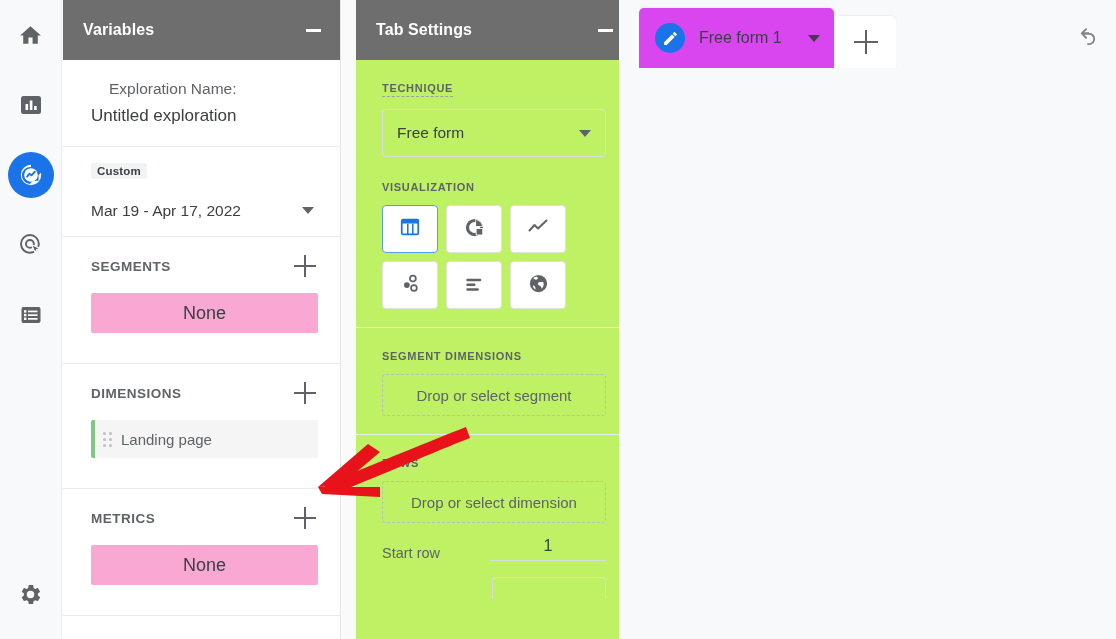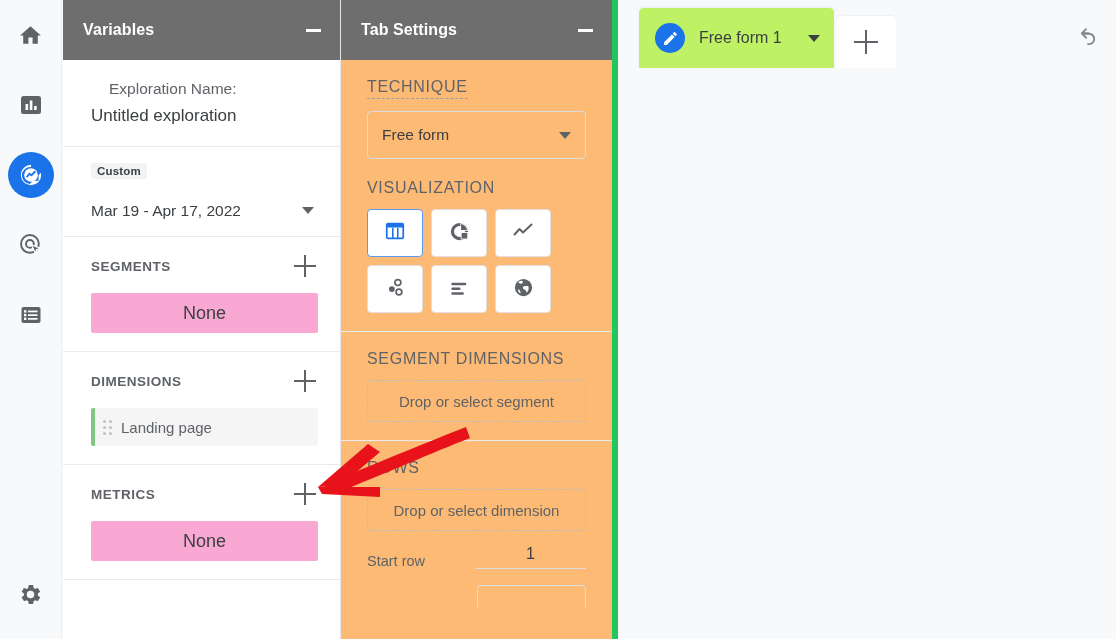--- a/index.html
+++ b/index.html
@@ -99,21 +99,21 @@
   .caret {
     position: absolute; right: 26px; bottom: 22px;
     width: 0; height: 0;
     border-left: 6px solid transparent;
     border-right: 6px solid transparent;
     border-top: 7px solid #5f6368;
     cursor: pointer;
   }
 
   .list-section {
-    padding: 16px 22px 18px 28px;
+    padding: 16px 22px 30px 28px;
     border-bottom: 1px solid #e8eaed;
     position: relative;
   }
   .list-head {
     display: flex; align-items: center; justify-content: space-between;
     margin-bottom: 14px;
   }
   .list-head .lbl {
     font-size: 13.5px;
     color: #5f6368;
@@ -156,33 +156,33 @@
     align-content: center;
     justify-content: center;
   }
   .drag-dots span { background: #bdc1c6; width: 3px; height: 3px; border-radius: 50%; }
   .chip-item .txt { font-size: 15px; color: #5f6368; }
 
   .metrics-section { border-bottom: 1px solid #e8eaed; }
 
   
   .panel-settings {
-    position: absolute; left: 341px; top: 0;
+    position: absolute; left: 356px; top: 0;
     width: 277px; height: 639px;
-    background: #fdba74;
-    border-right: 6px solid #22c55e;
+    background: #bef264;
+    border-right: 1px solid #22c55e;
   }
   .set-block {
     padding: 18px 26px 18px 26px;
     border-bottom: 1px solid #e8eaed;
   }
   .set-block.nb { border-bottom: none; }
   .set-label {
-    font-size: 16px; color: #5f6368;
-    font-weight: normal; letter-spacing: .7px;
+    font-size: 11px; color: #5f6368;
+    font-weight: bold; letter-spacing: .7px;
     margin-bottom: 12px;
     display: inline-block;
   }
   .set-label.dotted {
     border-bottom: 1px dashed #9aa0a6;
     padding-bottom: 2px;
   }
   .select-box {
     height: 48px;
     border: 1px solid #dadce0;
@@ -252,21 +252,21 @@
     position: absolute; left: 619px; top: 0;
     width: 497px; height: 639px;
     background: #f8f9fa;
   }
   .tab-strip {
     position: absolute; left: 20px; top: 8px;
     height: 60px;
     display: flex; align-items: stretch;
   }
   .tab-active {
-    background: #bef264;
+    background: #d946ef;
     border-radius: 5px 5px 0 0;
     display: flex; align-items: center;
     padding: 0 14px 0 16px;
     height: 60px;
     box-shadow: 0 -1px 2px rgba(60,64,67,.08);
     cursor: pointer;
   }
   .tab-pencil {
     width: 30px; height: 30px; border-radius: 50%;
     background: #1a73e8;

